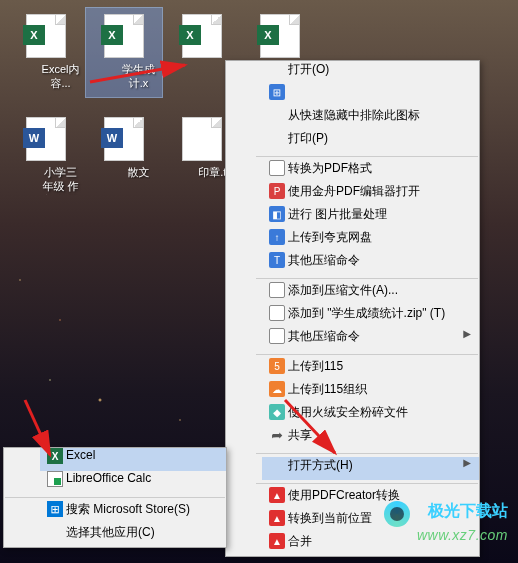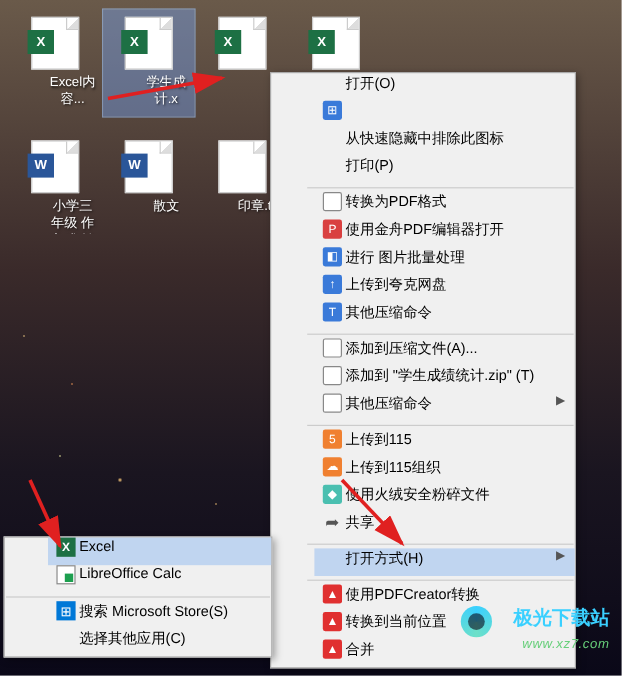--- a/index.html
+++ b/index.html
@@ -168,21 +168,21 @@
 }
 .wm-circle {
   width: 26px; height:26px; border-radius:50%;
   background: conic-gradient(#3ad0ff, #6de0c8, #3ad0ff);
   position: relative;
 }
 .wm-circle::after{
   content:''; position:absolute; inset:6px; border-radius:50%; background: rgba(10,8,24,0.6);
 }
 .wm-title { color:#3ad0ff; font-size:16px; font-weight:bold; margin-left:2px;}
-.wm-url { color:#67cf7a; font-size:11px; letter-spacing:0.5px; font-style:italic;}
+.wm-url { color:#67cf7a; font-size:14px; letter-spacing:0.5px; font-style:italic;}
 </style>
 </head>
 <body>
 
 <div class="bg-lights"></div>
 
 <div class="desktop">
   <div class="desktop-icon">
     <div class="file-thumb">
         <div class="corner"></div>

